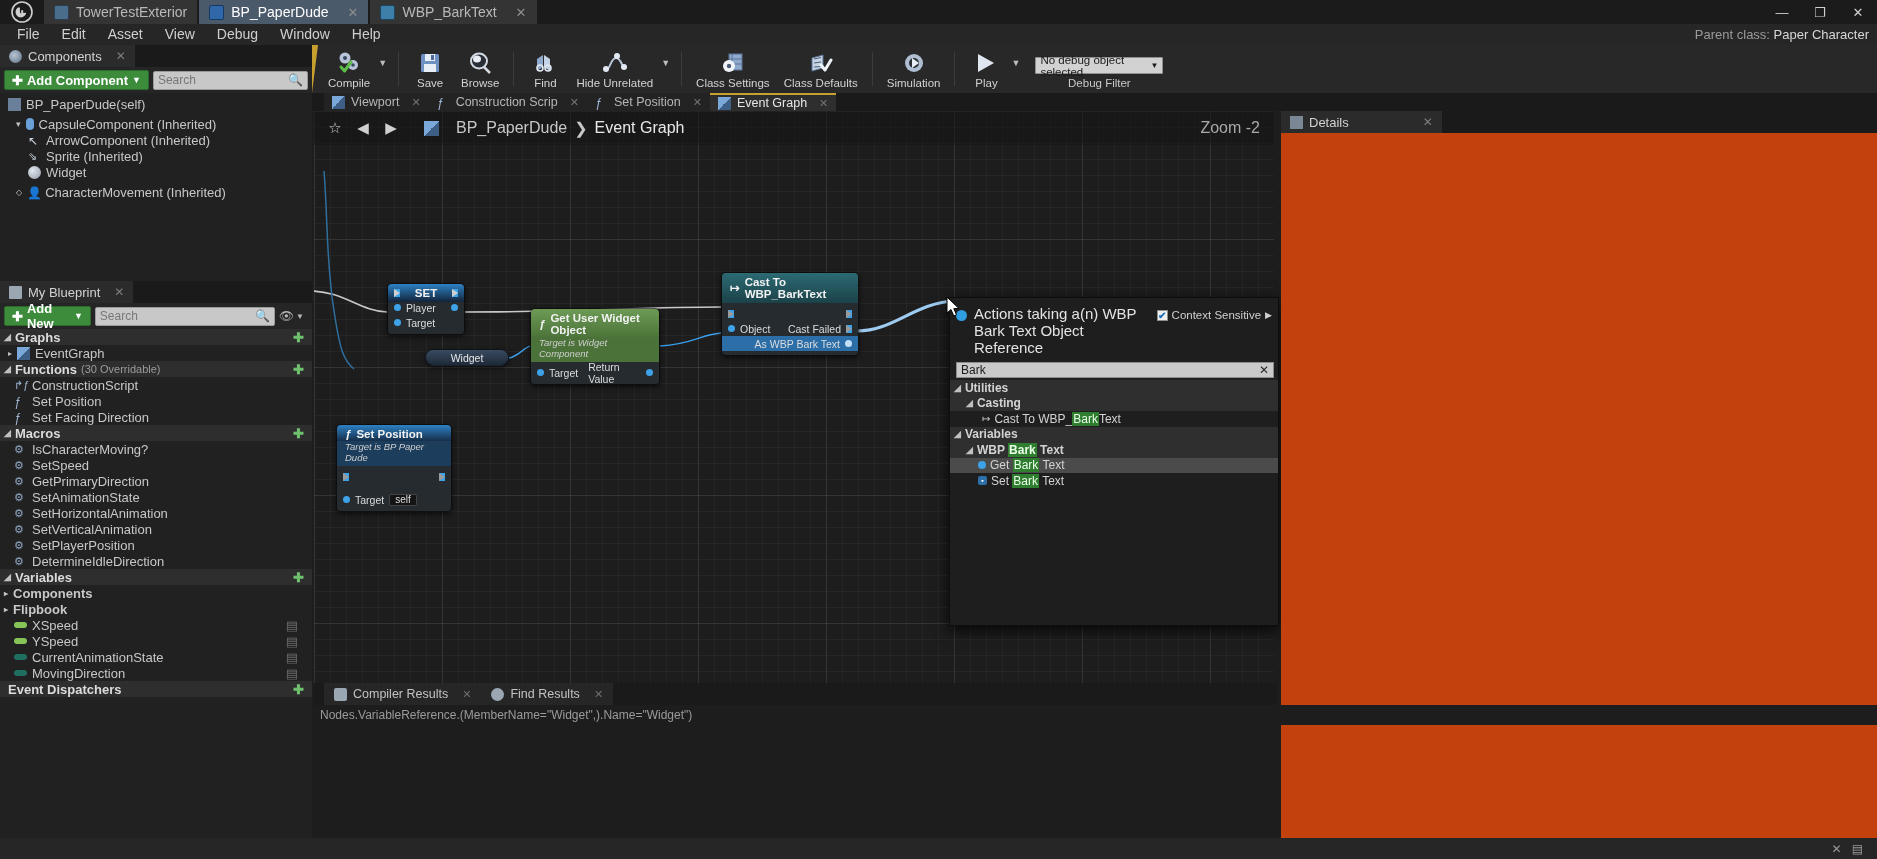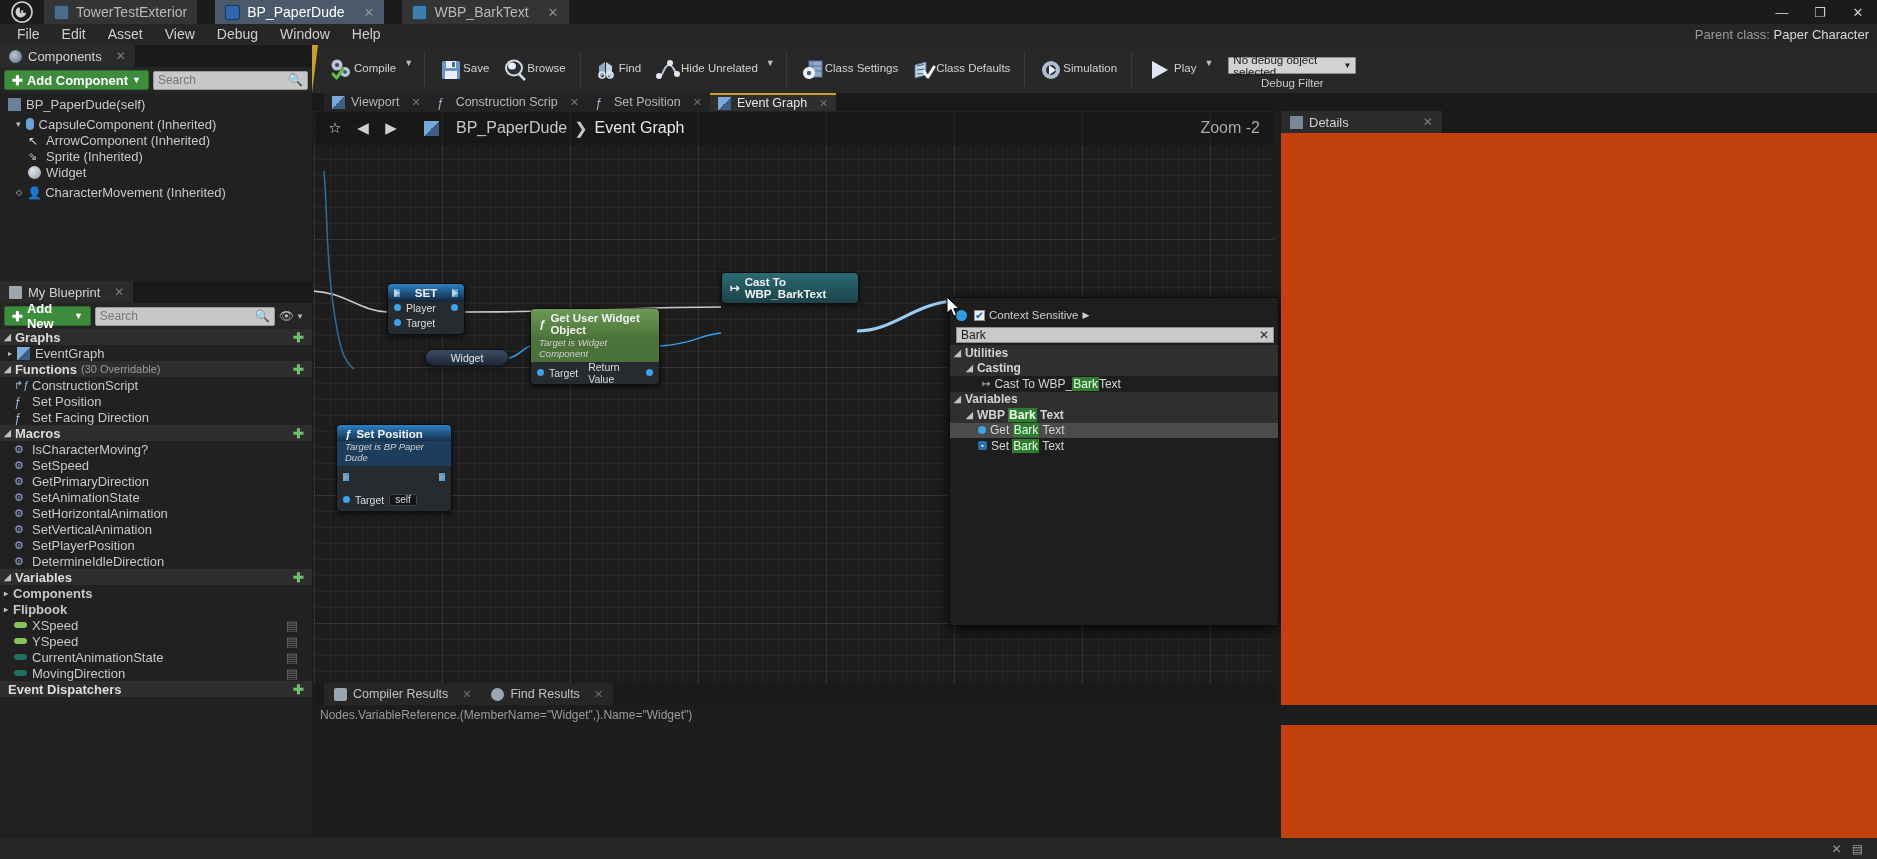--- a/index.html
+++ b/index.html
@@ -16,21 +16,21 @@
     position:absolute; left:0; top:0; width:1877px; height:24px;
     background:#1b1b1b; display:flex; align-items:flex-end;
   }
   #ue-logo{
     width:44px; height:24px; display:flex; align-items:center; justify-content:center;
     color:#d6d6d6; font-size:17px; font-weight:bold;
   }
   .wtab{
     height:24px; min-width:150px; display:flex; align-items:center; gap:7px;
     padding:0 10px 0 10px; font-size:14px; color:#b9b9b9;
-    background:#343434; margin-right:18px; position:relative;
+    background:#343434; margin-right:2px; position:relative;
   }
   .wtab.active{ background:#4b5a6b; color:#ffffff; }
   .wtab .tabicon{ width:15px; height:15px; flex:none; border-radius:2px; }
   .wtab .tclose{ margin-left:auto; color:#8e8e8e; font-size:13px; padding-left:12px;}
   #wincontrols{
     margin-left:auto; display:flex; align-items:center; height:24px; gap:0px;
   }
   #wincontrols div{ width:38px; height:24px; display:flex; align-items:center; justify-content:center; color:#cfcfcf; font-size:13px;}
   #wincontrols div.closeb{ }
 
@@ -72,21 +72,21 @@
   .cat .sub{ font-weight:normal; font-size:11px; color:#9b9b9b; }
   .arrow{ font-size:9px; color:#c0c0c0; }
 
   
   #toolbar{
     position:absolute; left:312px; top:45px; width:1565px; height:48px; background:#282828;
     display:flex; align-items:center;
   }
   .tbgrp{ display:flex; align-items:flex-end; height:48px; padding:0 4px; gap:2px;}
   .tbsep{ width:1px; height:34px; background:#3c3c3c; margin:0 4px; align-self:center;}
-  .tbitem{ width:auto; min-width:46px; display:flex; flex-direction:row; align-items:center; justify-content:flex-end; height:46px; padding:0 6px;}
+  .tbitem{ width:auto; min-width:46px; display:flex; flex-direction:column; align-items:center; justify-content:flex-end; height:46px; padding:0 6px;}
   .tbitem .glyph{ height:28px; display:flex; align-items:center; justify-content:center;}
   .tbitem .lbl{ font-size:11.5px; color:#d2d2d2; line-height:13px; padding-bottom:3px;}
   .tbcaret{ color:#bdbdbd; font-size:9px; align-self:center; padding:0 3px 12px 0;}
   .debugwrap{ display:flex; flex-direction:column; align-items:center; height:46px; justify-content:flex-end; padding:0 8px;}
   .debugsel{
     width:128px; height:17px; background:#d2d2d2; border:1px solid #8f8f8f; color:#1a1a1a;
     font-size:11.5px; display:flex; align-items:center; padding:0 4px; border-radius:1px;
   }
   .debugsel .c{ margin-left:auto; font-size:8px;}
   .debuglbl{ font-size:11.5px; color:#c9c9c9; padding-top:3px; padding-bottom:3px;}
@@ -640,20 +640,39 @@
         <span class="pin"></span>
       </div>
     </div>
   </div>
 
   <div class="node" id="node-cast">
     <div class="hdr">
       <span>↦</span>
       <span>Cast To WBP_BarkText</span>
     </div>
+    <div class="body">
+      <div class="pinrow">
+        <span class="pin exec hollow"></span>
+        <span class="spacer"></span>
+        <span class="pin exec hollow"></span>
+      </div>
+      <div class="pinrow">
+        <span class="pin"></span>
+        <span>Object</span>
+        <span class="spacer"></span>
+        <span>Cast Failed</span>
+        <span class="pin exec hollow"></span>
+      </div>
+      <div class="pinrow selpin" style="background:#2b6ea8;">
+        <span class="spacer"></span>
+        <span>As WBP Bark Text</span>
+        <span class="pin" style="background:#bfe0f7;"></span>
+      </div>
+    </div>
   </div>
 
   <div class="node" id="node-setpos">
     <div class="hdr">
       <span style="font-style:italic;">ƒ</span>
       <span>Set Position</span>
     </div>
     <div class="sub">Target is BP Paper Dude</div>
     <div class="body">
       <div class="pinrow">
@@ -683,20 +702,21 @@
       <span>❯</span>
       <span class="cur">Event Graph</span>
     </div>
   </div>
   <div id="zoomlbl">Zoom -2</div>
 </div>
 
 <div id="ctxmenu">
   <div id="ctxhead">
     <span class="dot"></span>
+    <div id="ctxtitle">Actions taking a(n) WBP Bark Text Object Reference</div>
     <div id="ctxcs">
       <span class="cbx">✔</span>
       <span>Context Sensitive</span>
       <span style="font-size:9px;">▶</span>
     </div>
   </div>
   <div id="ctxsearch">
     <span>Bark</span>
     <span class="x">✕</span>
   </div>

